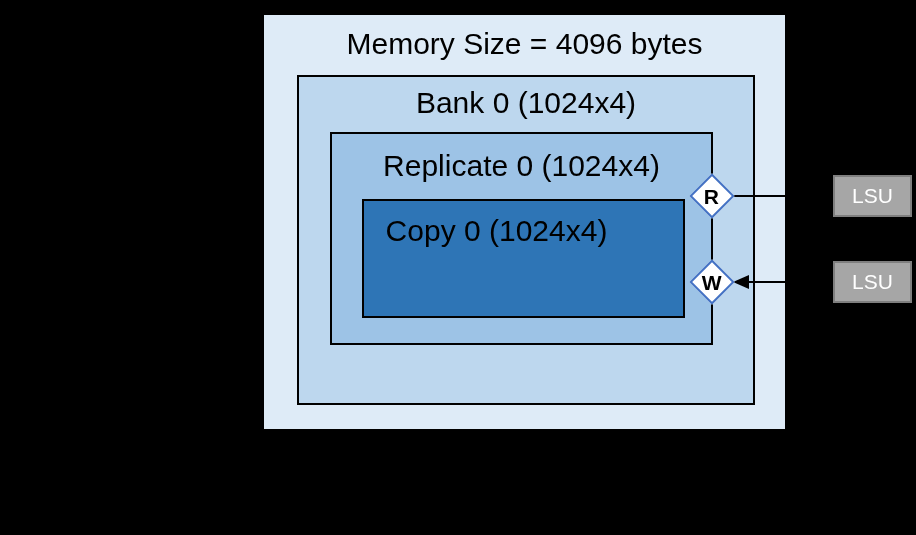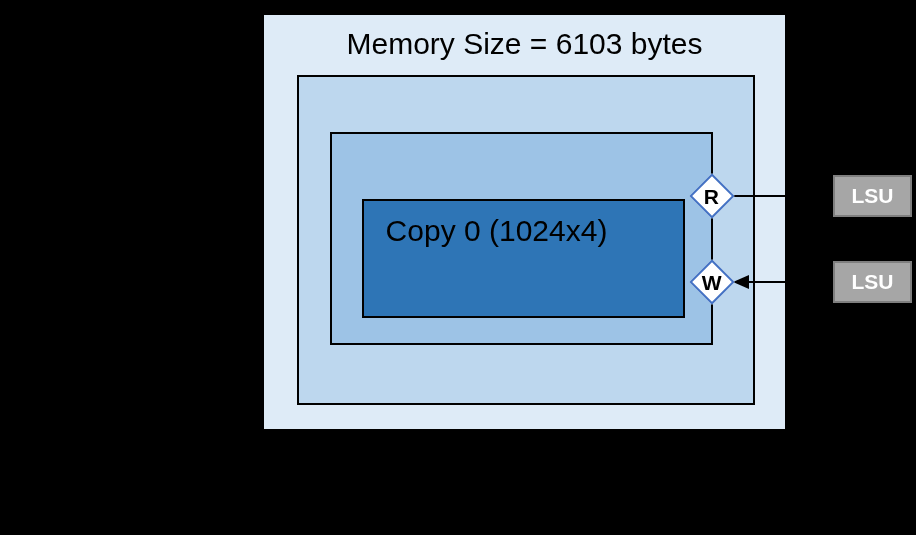--- a/index.html
+++ b/index.html
@@ -77,38 +77,40 @@
     line-height: 1;
   }
 
   .lsu {
     position: absolute;
     width: 79px; height: 42px;
     background: var(--lsu-fill);
     border: 2px solid var(--lsu-border);
     display: flex; align-items: center; justify-content: center;
     color: var(--lsu-text);
-    font-weight: bold;
+    font-weight: normal;
     font-size: 21px;
     z-index: 5;
   }
   .lsu-read  { left: 833px; top: 175px; }
   .lsu-write { left: 833px; top: 261px; }
 </style>
 </head>
 <body>
 
 <div id="stage">
 
   <div class="box memory-box"></div>
   <div class="box bank-box"></div>
   <div class="box replicate-box"></div>
   <div class="box copy-box"></div>
 
-  <div class="box-label memory-label">Memory Size = 6103 bytes</div>
+  <div class="box-label memory-label">Memory Size = 4096 bytes</div>
+  <div class="box-label bank-label">Bank 0 (1024x4)</div>
+  <div class="box-label replicate-label">Replicate 0 (1024x4)</div>
   <div class="box-label copy-label">Copy 0 (1024x4)</div>
 
   <div class="conn read-line"></div>
   <div class="conn write-line"></div>
   <div class="arrow-left write-arrowhead"></div>
 
   <div class="diamond read-port">
     <span class="port-letter">R</span>
   </div>
   <div class="diamond write-port">

